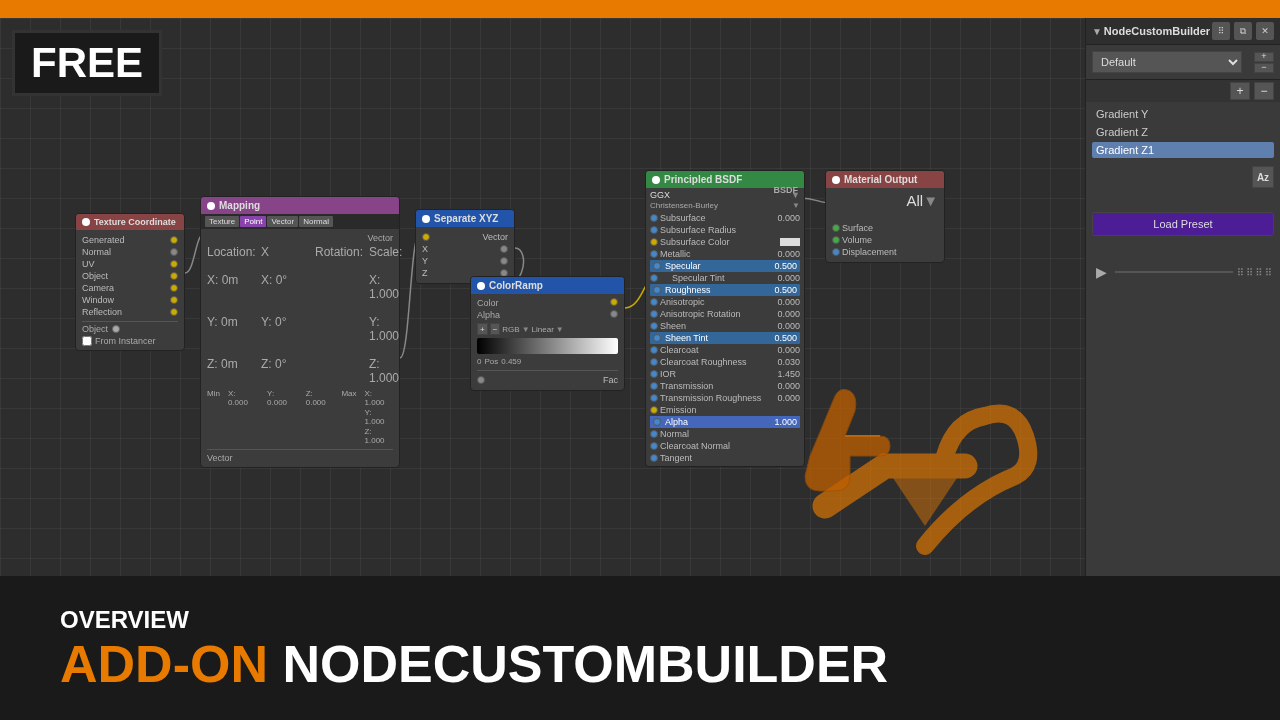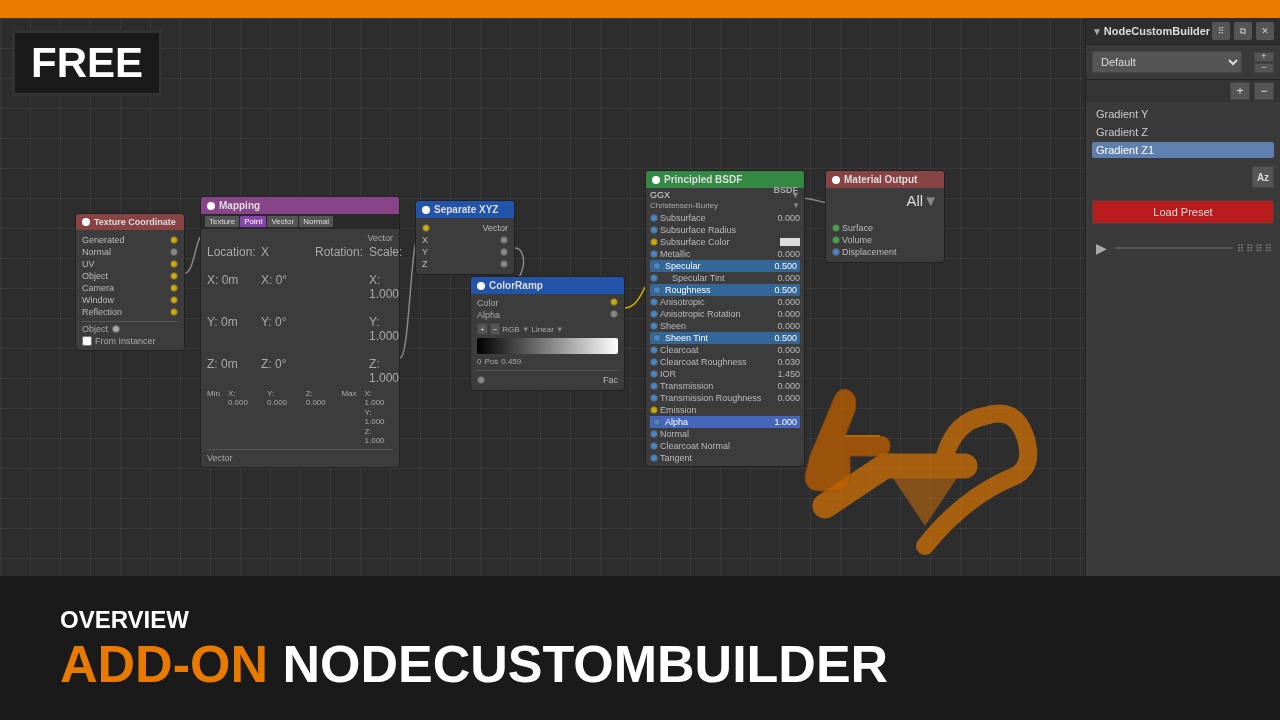--- a/index.html
+++ b/index.html
@@ -151,22 +151,22 @@
       cursor: pointer;
       border-radius: 2px;
     }
 
     .gradient-item.active {
       background: #5f7faf;
       color: #fff;
     }
 
     #load-preset-btn {
-      margin: 8px 6px;
-      background: #b91c1c;
+      margin: 20px 6px;
+      background: #4c1d95;
       border: 1px solid #444;
       color: #ddd;
       font-size: 11px;
       padding: 5px;
       cursor: pointer;
       text-align: center;
       border-radius: 2px;
     }
 
     
@@ -236,21 +236,21 @@
     #mapping {
       left: 200px;
       top: 178px;
       width: 200px;
     }
     #mapping .node-header { background: #884488; }
 
     
     #sep-xyz {
       left: 415px;
-      top: 182px;
+      top: 191px;
       width: 100px;
     }
     #sep-xyz .node-header { background: #2255aa; }
 
     
     #colorramp {
       left: 470px;
       top: 258px;
       width: 155px;
     }

